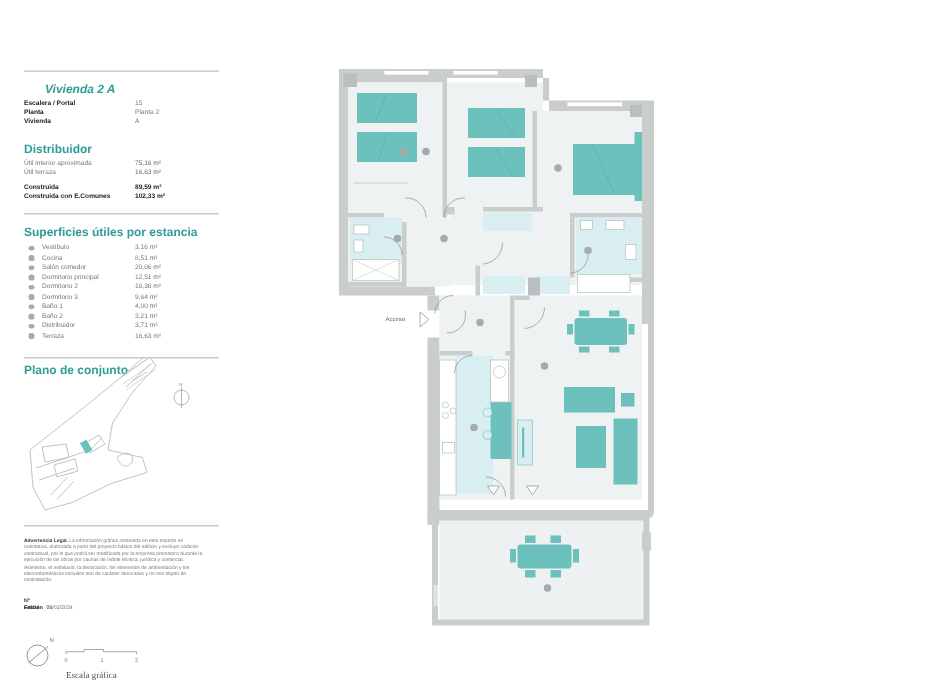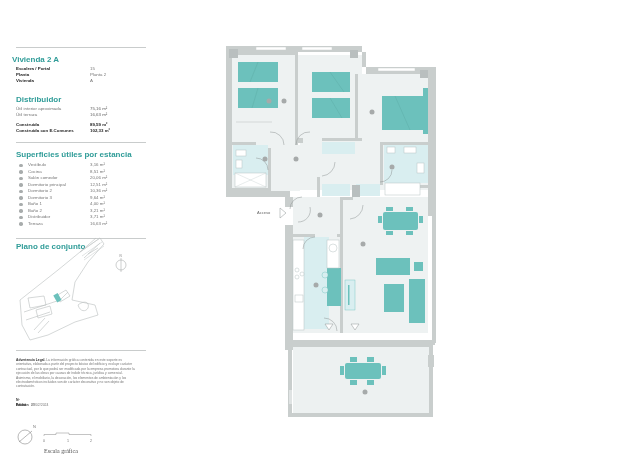--- a/index.html
+++ b/index.html
@@ -1,18 +1,18 @@
 <!DOCTYPE html>
 <html><head>
 <meta charset="utf-8">
 <style>
   html, body { margin:0; padding:0; background:#ffffff; }
   body { width:630px; height:465px; position:relative; overflow:hidden; font-family:"Liberation Sans", sans-serif; color:#333; }
   .rule { position:absolute; left:16px; width:130px; height:1px; background:#c9cccc; }
-  .h1 { position:absolute; left:12px; color:#2f9c98; font-size:8px; font-weight:bold; }
+  .h1 { position:absolute; left:30px; color:#2f9c98; font-size:8px; font-weight:bold;font-style:italic; }
   .h2 { position:absolute; left:16px; color:#2f9c98; font-size:8px; font-weight:bold; }
   .kv { position:absolute; left:16px; width:130px; font-size:4.4px; line-height:6px; }
   .kv .k { position:absolute; left:0; }
   .kv .v { position:absolute; left:74px; color:#666; }
   .kv.bold .k { font-weight:bold; color:#222; }
   .kv.bold .v { font-weight:bold; color:#222; }
   .kv.light .k { color:#777; }
   .room-row { position:absolute; left:16px; width:130px; height:6px; font-size:4.4px; line-height:6px; color:#777; }
   .room-row .dot { position:absolute; left:3px; top:1.5px; width:3.5px; height:3.5px; border-radius:50%; background:#a8acac; }
   .room-row .name { position:absolute; left:12px; }

